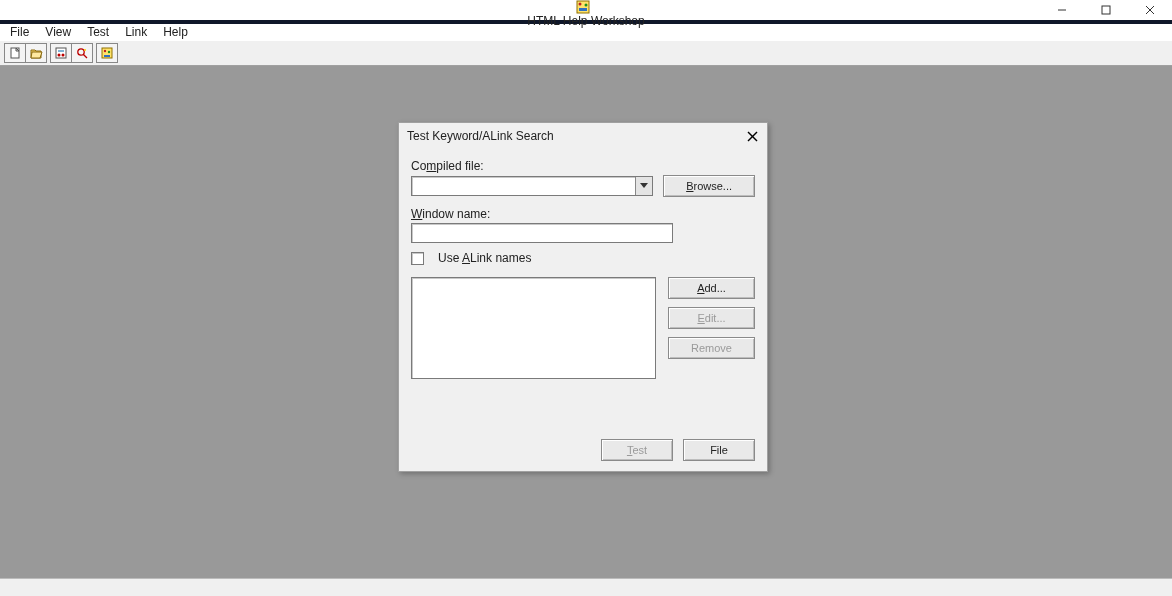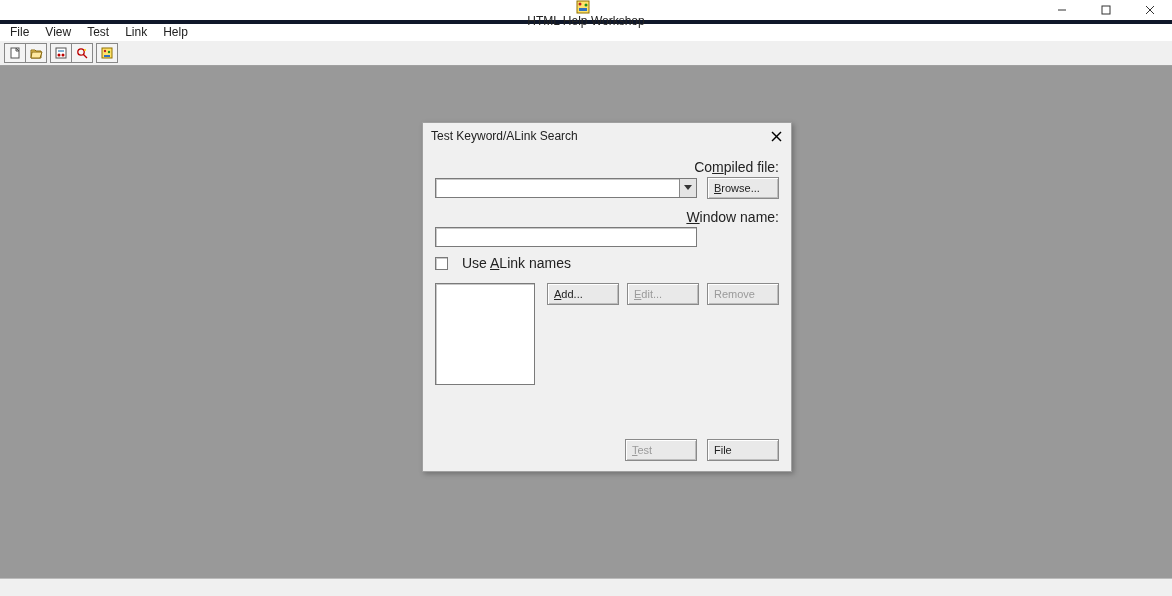--- a/index.html
+++ b/index.html
@@ -77,21 +77,21 @@
 .statusbar {
   position: absolute;
   left: 0; right: 0; bottom: 0;
   height: 18px;
   background: #f0f0f0;
   border-top: 1px solid #bbb;
 }
 
 .dialog {
   position: absolute;
-  left: 422px; top: 122px;
+  left: 398px; top: 122px;
   width: 370px; height: 350px;
   background: #f0f0f0;
   border: 1px solid #a0a0a0;
   box-shadow: 2px 2px 5px rgba(0,0,0,0.25);
 }
 .dialog .dlg-titlebar {
   height: 26px;
   display: flex; align-items: center;
   padding: 0 8px;
   background: #f0f0f0;
@@ -100,21 +100,21 @@
 .dialog .dlg-close {
   position: absolute;
   right: 6px; top: 4px;
   width: 18px; height: 18px;
   display: flex; align-items:center; justify-content:center;
   cursor: default;
 }
 .dialog .dlg-body {
   padding: 10px 12px 12px 12px;
 }
-.dlg-label { font-size: 14px; color: #222; margin-bottom: 2px; text-align: right; }
+.dlg-label { font-size: 12px; color: #222; margin-bottom: 2px; }
 .field-row { display: flex; align-items: center; gap: 10px; margin-bottom: 10px; }
 .combo {
   flex: 1;
   display: flex;
   height: 20px;
   border: 1px solid #7a7a7a;
   background: #fff;
   box-shadow: inset 1px 1px 0 #c8c8c8;
 }
 .combo input {
@@ -137,22 +137,22 @@
   height: 22px;
   border: 1px solid #8a8a8a;
   background: #e9e9e9;
   box-shadow: inset 1px 1px 0 #fff, inset -1px -1px 0 #bdbdbd;
   font-family: inherit;
   font-size: 11px;
   color: #222;
   cursor: default;
   display: inline-flex;
   align-items: center;
-  justify-content: flex-start;
-  padding: 0 6px;
+  justify-content: center;
+  padding: 0 22px;
 }
 .win-btn.disabled { color: #9a9a9a; }
 .text-input {
   width: 262px;
   height: 20px;
   border: 1px solid #7a7a7a;
   box-shadow: inset 1px 1px 0 #c8c8c8;
   background: #fff;
   font-family: inherit;
   font-size: 12px;
@@ -167,21 +167,21 @@
   box-shadow: inset 1px 1px 0 #c8c8c8;
 }
 .listbox {
   width: 260px;
   height: 102px;
   border: 1px solid #7a7a7a;
   box-shadow: inset 1px 1px 0 #c8c8c8;
   background: #fff;
 }
 .keywords-row { display: flex; gap: 12px; }
-.keyword-btns { display: flex; flex-direction: row; gap: 8px; }
+.keyword-btns { display: flex; flex-direction: column; gap: 8px; }
 .dlg-footer {
   position: absolute;
   bottom: 10px; right: 12px;
   display: flex; gap: 10px;
 }
 .underline { text-decoration: underline; }
 </style>
 </head>
 <body>
 

